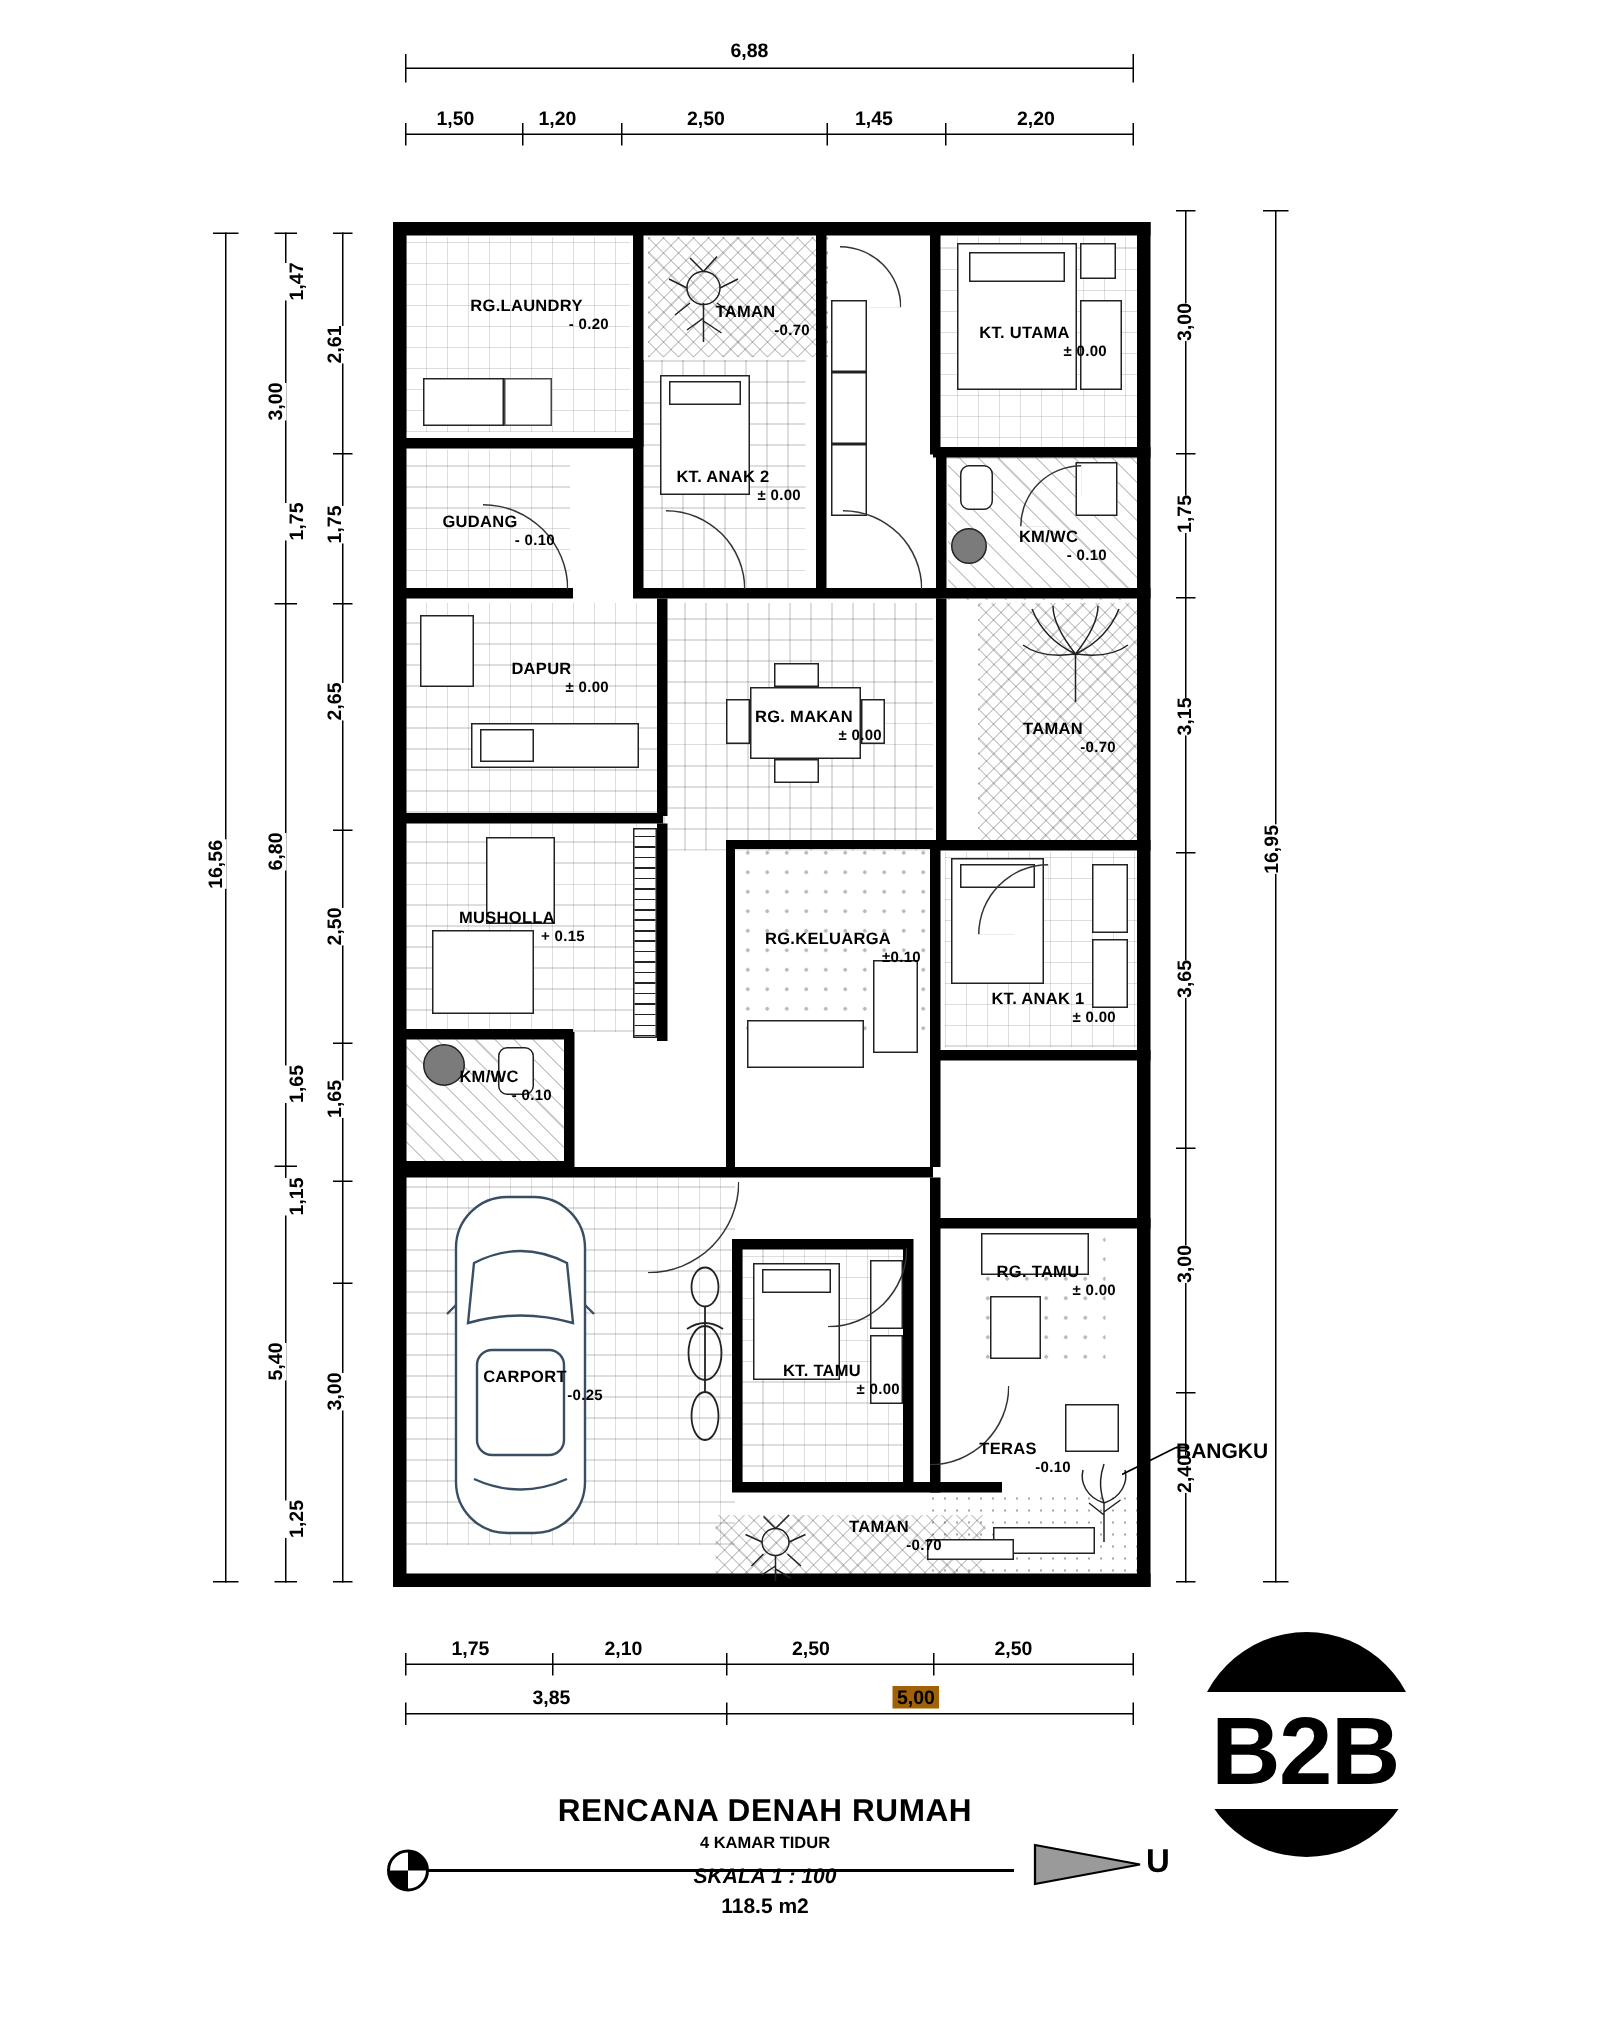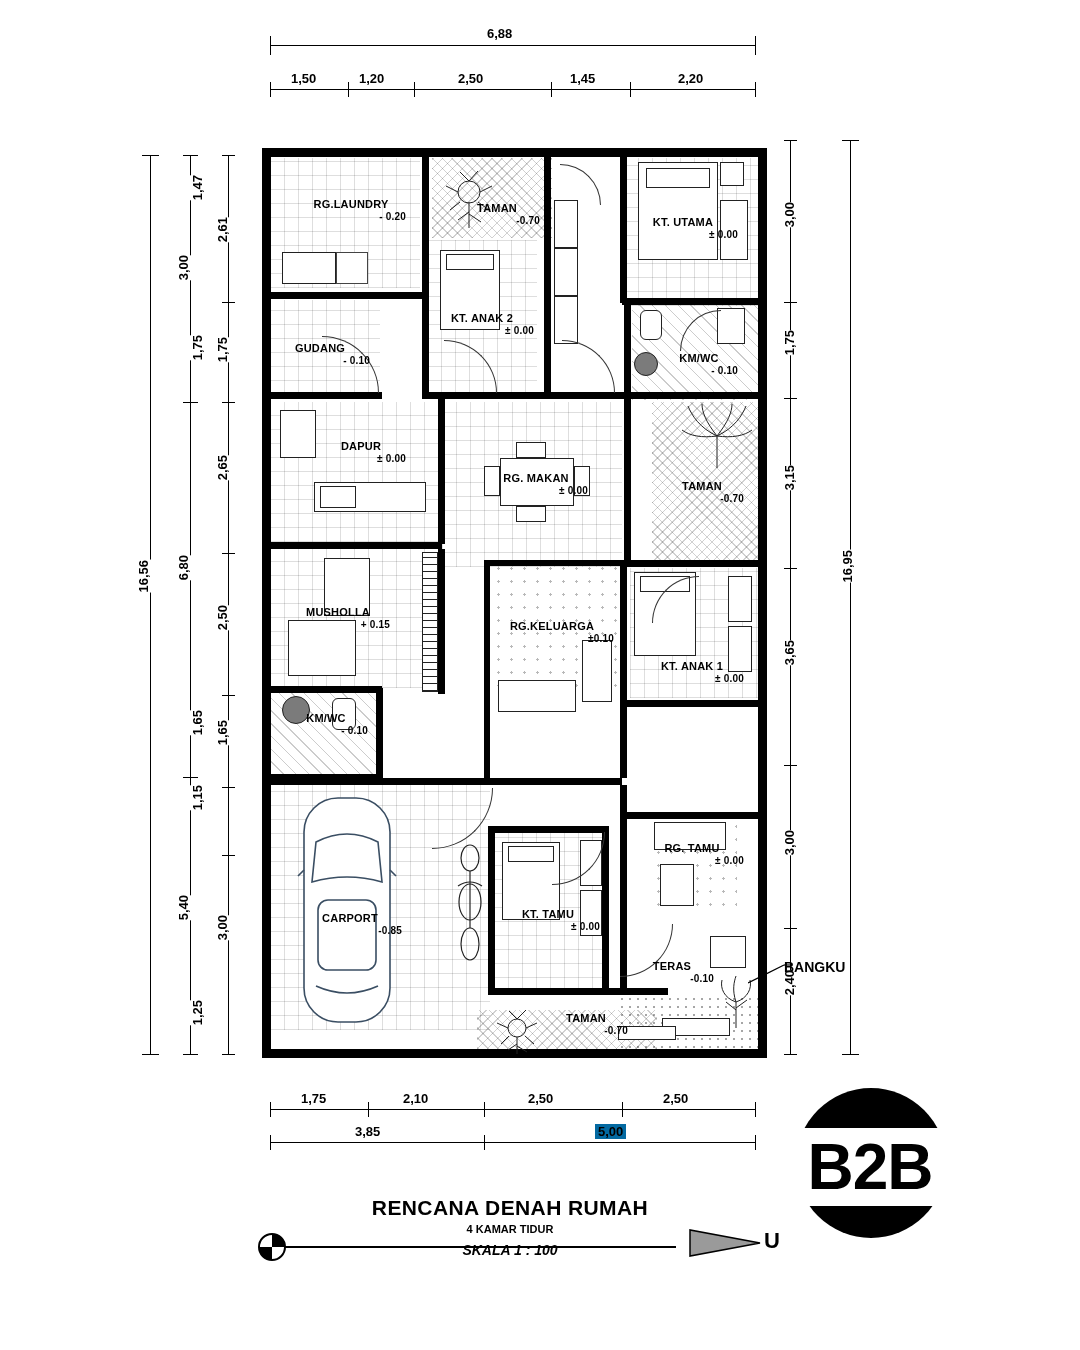--- a/index.html
+++ b/index.html
@@ -363,21 +363,21 @@
     <div class="lbl abs" style="left:378px;top:502px;width:104px;margin-top:18px;">
       <span>KT. ANAK 1</span>
       <span class="el">± 0.00</span>
     </div>
     <div class="lbl abs" style="left:22px;top:572px;width:84px;">
       <span>KM/WC</span>
       <span class="el">- 0.10</span>
     </div>
     <div class="lbl abs" style="left:36px;top:772px;width:104px;">
       <span>CARPORT</span>
-      <span class="el">-0.85</span>
+      <span class="el">-0.25</span>
     </div>
     <div class="lbl abs" style="left:234px;top:768px;width:104px;">
       <span>KT. TAMU</span>
       <span class="el">± 0.00</span>
     </div>
     <div class="lbl abs" style="left:378px;top:702px;width:104px;">
       <span>RG. TAMU</span>
       <span class="el">± 0.00</span>
     </div>
     <div class="lbl abs" style="left:368px;top:820px;width:84px;">
@@ -410,27 +410,28 @@
     <div class="dimtxt abs" style="left:255px;top:-9px;background:#fff;padding:0 3px;">2,50</div>
     <div class="dimtxt abs" style="left:390px;top:-9px;background:#fff;padding:0 3px;">2,50</div>
   </div>
 
   <div class="abs" style="left:270px;top:1133px;width:486px;">
     <div class="dimline-h" style="left:0;top:9px;width:486px;"></div>
     <div class="tick" style="left:0;top:2px;height:15px;"></div>
     <div class="tick" style="left:214px;top:2px;height:15px;"></div>
     <div class="tick" style="left:485px;top:2px;height:15px;"></div>
     <div class="dimtxt abs" style="left:82px;top:-9px;background:#fff;padding:0 3px;">3,85</div>
-    <div class="dimtxt abs" style="left:325px;top:-9px;background:#0369a1;padding:0 3px;">5,00</div>
+    <div class="dimtxt abs" style="left:325px;top:-9px;background:#a16207;padding:0 3px;">5,00</div>
   </div>
 
   <div class="abs" style="left:300px;top:1196px;width:420px;text-align:center;">
     <div class="title1">RENCANA DENAH RUMAH</div>
     <div class="title2" style="margin-top:3px;">4 KAMAR TIDUR</div>
     <div class="title3" style="margin-top:7px;">SKALA 1 : 100</div>
+    <div class="title4" style="margin-top:4px;">118.5 m2</div>
   </div>
 
   <div class="abs" style="left:258px;top:1232px;width:420px;">
     <svg width="420" height="30" viewBox="0 0 420 30">
       <line x1="22" y1="15" x2="418" y2="15" stroke="#000" stroke-width="2"></line>
       <circle cx="14" cy="15" r="13" fill="#fff" stroke="#000" stroke-width="2"></circle>
       <path d="M14 15 L14 2 A13 13 0 0 1 27 15 Z" fill="#000"></path>
       <path d="M14 15 L14 28 A13 13 0 0 1 1 15 Z" fill="#000"></path>
     </svg>
   </div>

